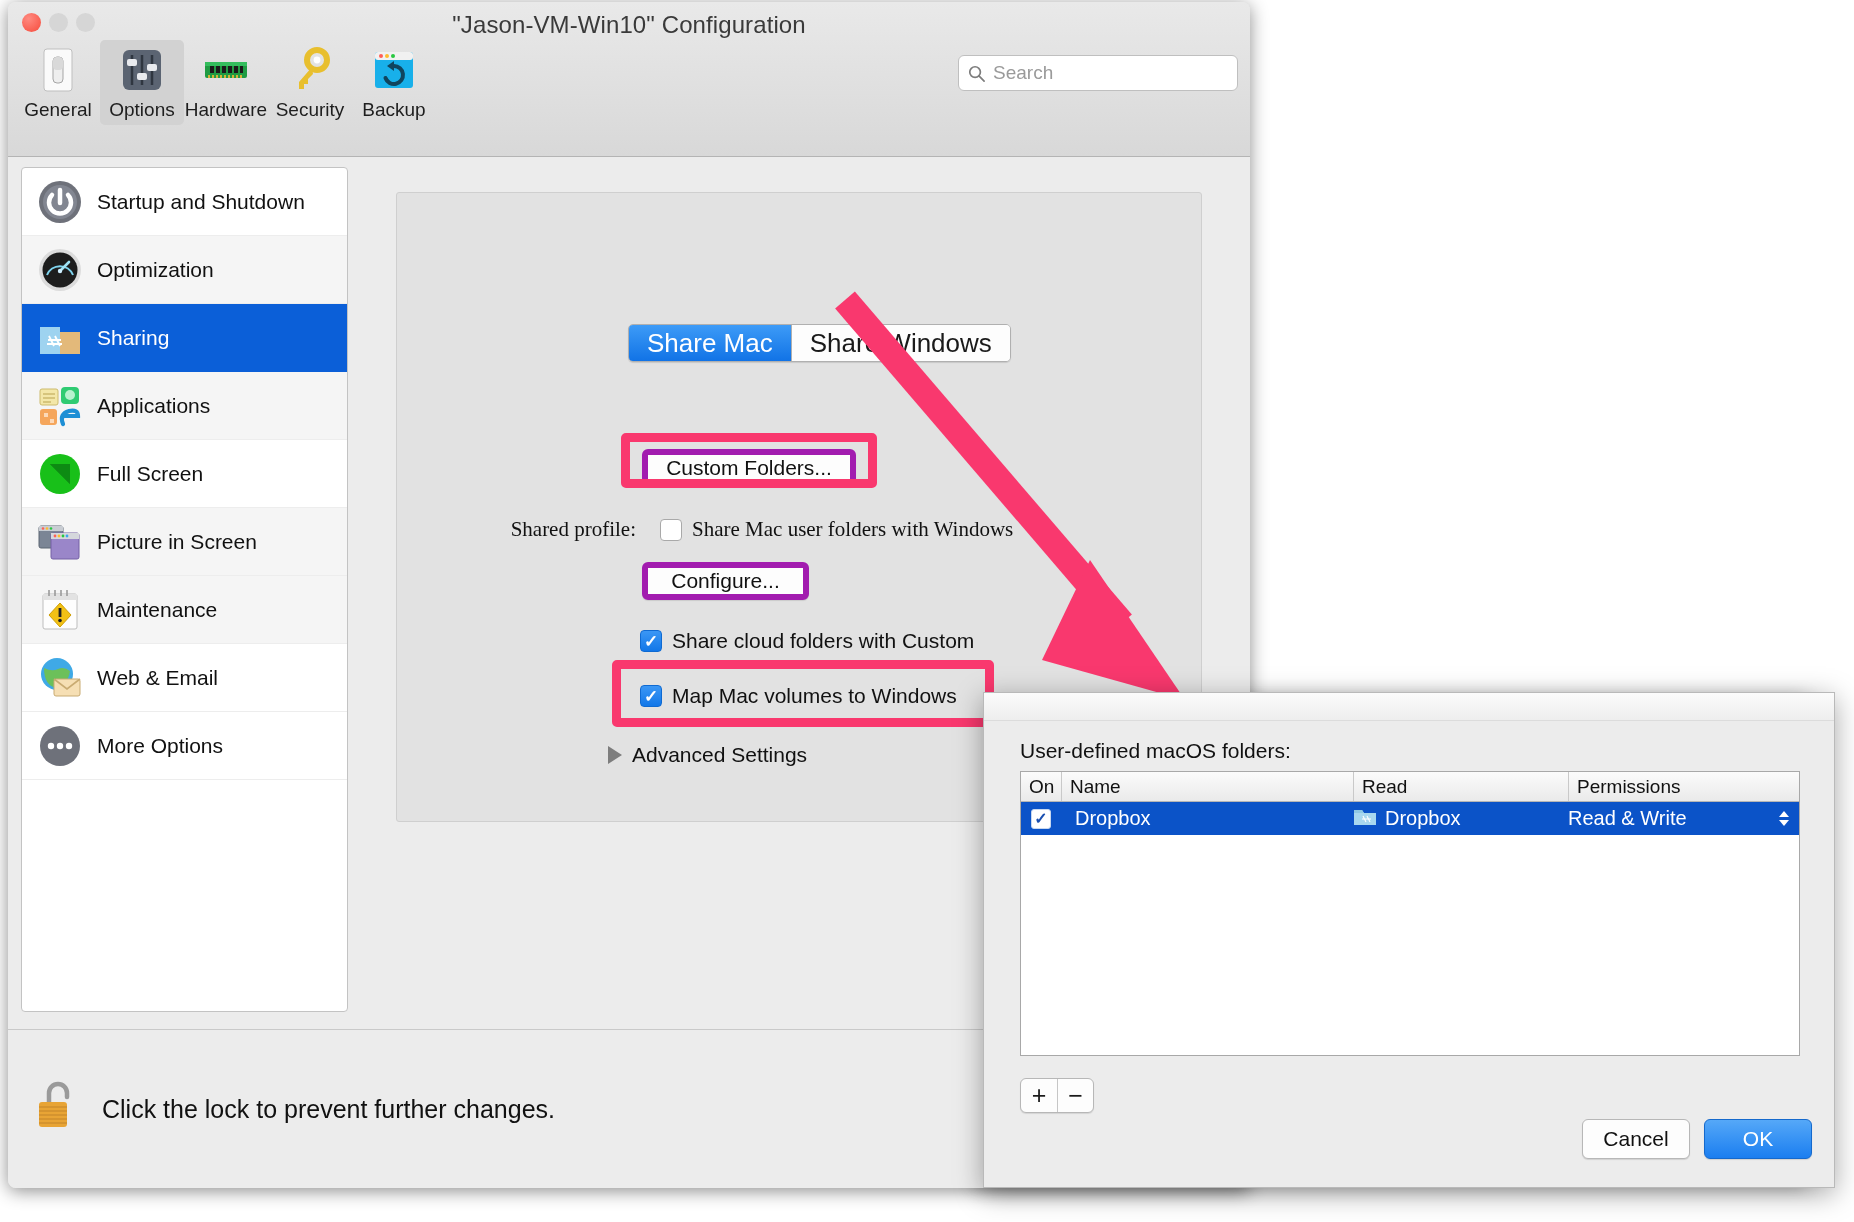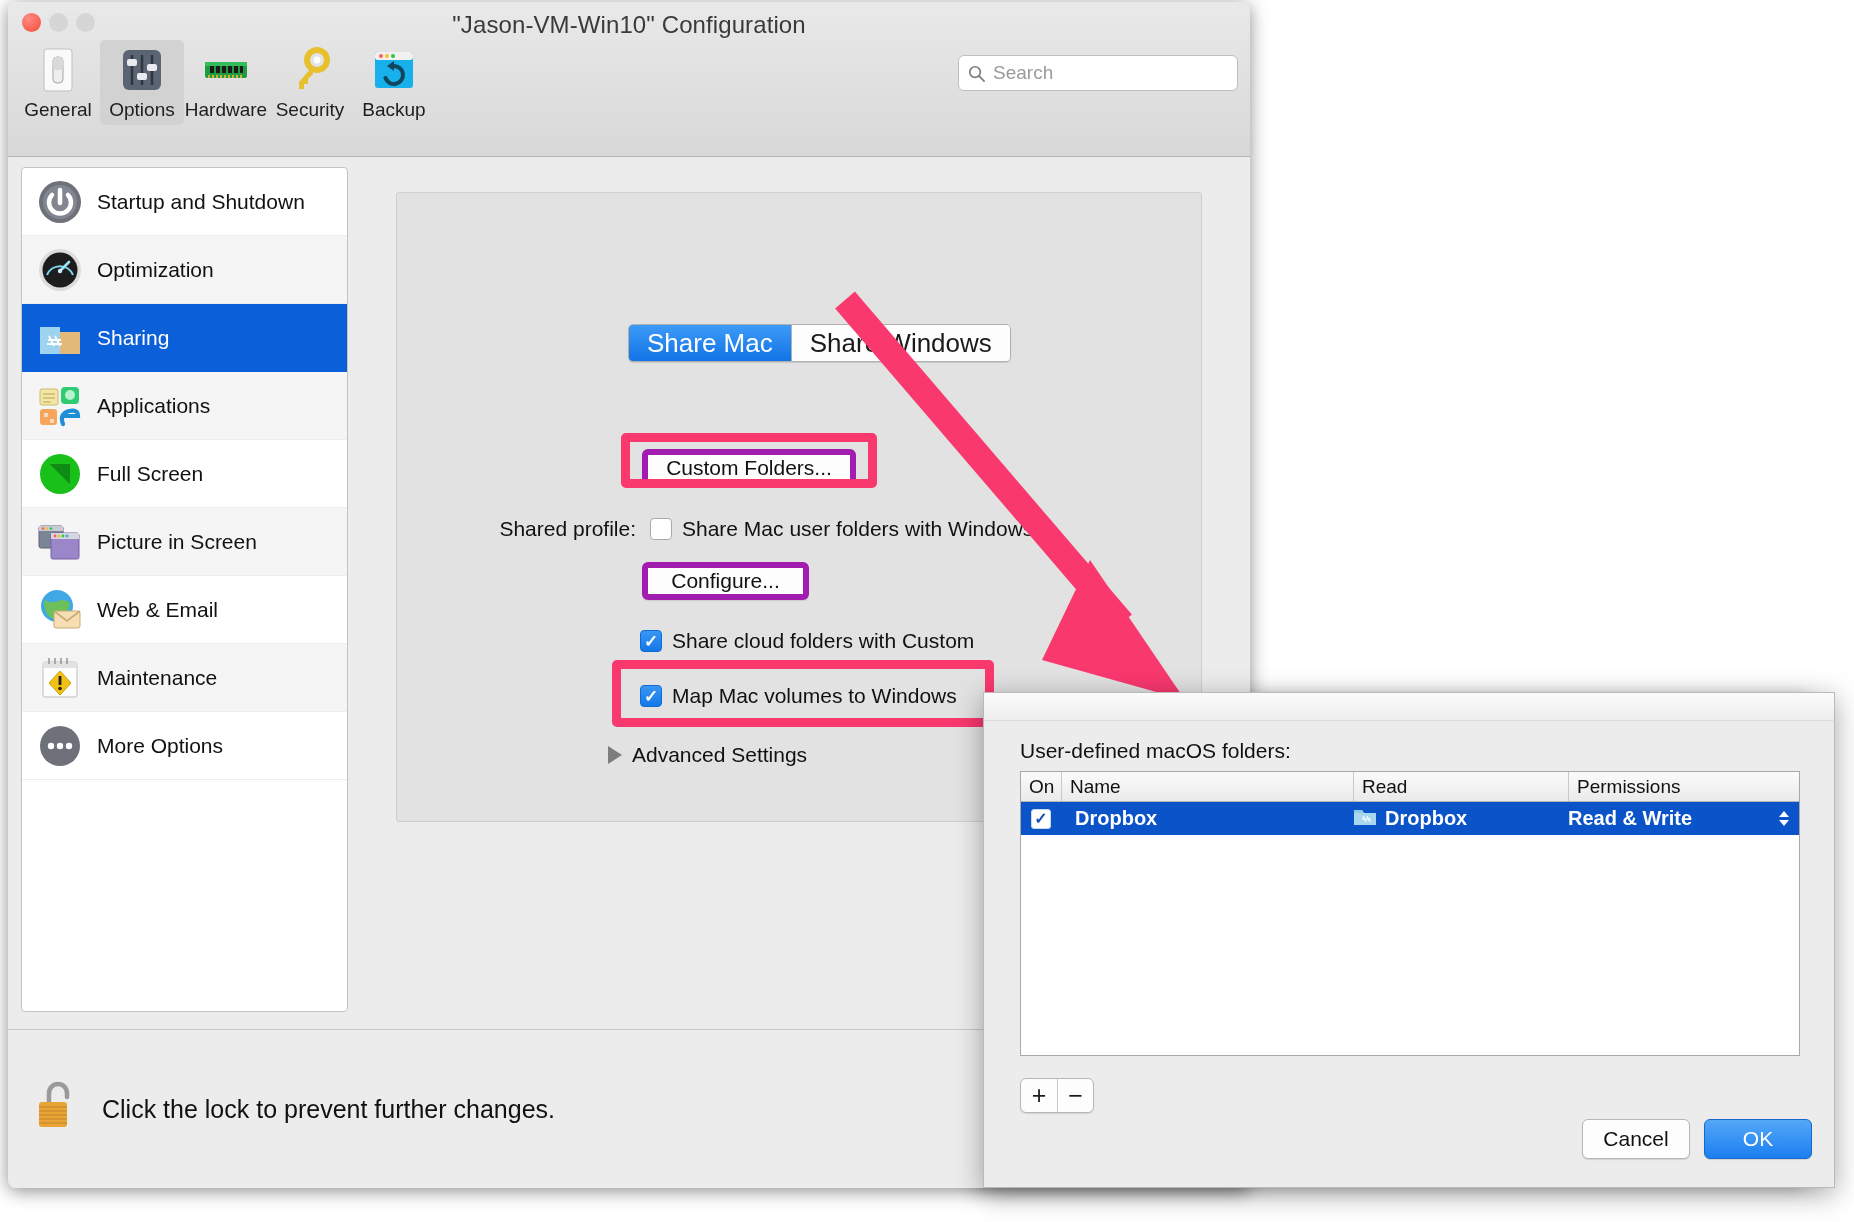--- a/index.html
+++ b/index.html
@@ -200,21 +200,21 @@
   .th.name { width: 292px; }
   .th.path { width: 215px; }
   .th.perm { flex:1; }
 
   .trow { display:flex; height: 33px; align-items:center; background:#0b53c8; }
   .td { display:flex; align-items:center; height:100%; }
   .td.on { width: 40px; justify-content:center; }
   .td.name { width: 292px; padding-left: 14px; }
   .td.path { width: 215px; gap: 8px; }
   .td.perm { flex:1; padding-right: 10px; justify-content:space-between; }
-  .cell-txt { font-size: 20px; color:#fff; font-weight: bold; white-space:nowrap; }
+  .cell-txt { font-size: 20px; color:#fff; font-weight: normal; white-space:nowrap; }
   .row-cb { width: 20px; height:20px; border-radius:3px; background:#fff; border:1px solid #c8d8f0;
     display:flex; align-items:center; justify-content:center; }
   .row-cb:after { content:"✓"; color:#1a4fb0; font-size:16px; font-weight:bold; line-height:1; }
   .mini-stepper { display:flex; flex-direction:column; gap:3px; }
   .mini-stepper i { display:block; width:0;height:0; }
   .mini-stepper i.up { border-left:5px solid transparent;border-right:5px solid transparent;border-bottom:6px solid #fff;}
   .mini-stepper i.dn { border-left:5px solid transparent;border-right:5px solid transparent;border-top:6px solid #fff;}
 
   #pm-group { position:absolute; left: 36px; top: 385px; display:flex;
     border:1px solid #b7b7b7; border-radius:6px; overflow:hidden; background:#fdfdfd;
@@ -451,32 +451,20 @@
             <rect x="14" y="14" width="28" height="6" fill="#d5d7dc"></rect>
             <circle cx="18" cy="17" r="1.4" fill="#ff5f57"></circle>
               <circle cx="22" cy="17" r="1.4" fill="#febc2e"></circle>
               <circle cx="26" cy="17" r="1.4" fill="#28c840"></circle>
               <circle cx="30" cy="17" r="1.4" fill="#3ba7ea"></circle>
           </svg>
         </span>
         <span class="side-label">Picture in Screen</span>
       </div>
 
-      <div class="side-item">
-        <span class="side-icon">
-          <svg viewBox="0 0 46 46" width="46" height="46">
-            <circle cx="20" cy="19" r="16" fill="#3fa9e6"></circle>
-            <path d="M7 13 q8 4 14 1 q6 -3 12 2 q-2 14 -14 17 q-12 -3 -12 -20" fill="#6cc05a"></path>
-            <rect x="17" y="24" width="26" height="17" rx="2" fill="#f6dfb4" stroke="#c9ab72"></rect>
-            <path d="M17 24 L30 34 L43 24" fill="none" stroke="#c9ab72" stroke-width="1.6"></path>
-          </svg>
-        </span>
-        <span class="side-label">Web &amp; Email</span>
-      </div>
-
       <div class="side-item alt">
         <span class="side-icon">
           <svg viewBox="0 0 46 46" width="46" height="46">
             <rect x="6" y="7" width="34" height="35" rx="2" fill="#fdfdfd" stroke="#bdbdbd"></rect>
             <rect x="6" y="7" width="34" height="6" fill="#e2e2e2"></rect>
             <g stroke="#9a9a9a" stroke-width="1.6" fill="none">
               <path d="M12 3 v6"></path>
                 <path d="M18 3 v6"></path>
                 <path d="M24 3 v6"></path>
                 <path d="M30 3 v6"></path>
@@ -485,41 +473,53 @@
             <rect x="21.6" y="21" width="2.8" height="9" fill="#222"></rect>
             <circle cx="23" cy="33.5" r="1.8" fill="#222"></circle>
           </svg>
         </span>
         <span class="side-label">Maintenance</span>
       </div>
 
       <div class="side-item">
         <span class="side-icon">
           <svg viewBox="0 0 46 46" width="46" height="46">
+            <circle cx="20" cy="19" r="16" fill="#3fa9e6"></circle>
+            <path d="M7 13 q8 4 14 1 q6 -3 12 2 q-2 14 -14 17 q-12 -3 -12 -20" fill="#6cc05a"></path>
+            <rect x="17" y="24" width="26" height="17" rx="2" fill="#f6dfb4" stroke="#c9ab72"></rect>
+            <path d="M17 24 L30 34 L43 24" fill="none" stroke="#c9ab72" stroke-width="1.6"></path>
+          </svg>
+        </span>
+        <span class="side-label">Web &amp; Email</span>
+      </div>
+
+      <div class="side-item">
+        <span class="side-icon">
+          <svg viewBox="0 0 46 46" width="46" height="46">
             <circle cx="23" cy="23" r="20" fill="#6e717a"></circle>
             <circle cx="14" cy="23" r="3.2" fill="#fff"></circle>
               <circle cx="23" cy="23" r="3.2" fill="#fff"></circle>
               <circle cx="32" cy="23" r="3.2" fill="#fff"></circle>
           </svg>
         </span>
         <span class="side-label">More Options</span>
       </div>
     </div>
 
     <div id="right-pane"></div>
 
     <div id="seg-tabs">
       <div class="seg active">Share Mac</div>
       <div class="seg">Share Windows</div>
     </div>
 
 
     <div class="push-btn" style="position:absolute; left:634px; top:292px; width:214px;">Custom Folders...</div>
 
-    <div class="frow" style="left:470px; top:360px; gap:14px;">
+    <div class="frow" style="left:470px; top:360px; gap:24px;font-family:Liberation Serif, serif;">
       <span class="flabel" style="width:158px;">Shared profile:</span>
       <div class="cbrow">
         <span class="cb"></span>
         <span class="cbtext">Share Mac user folders with Windows</span>
       </div>
     </div>
 
     <div class="push-btn" style="position:absolute; left:634px; top:405px; width:167px;">Configure...</div>
 
     <div class="cbrow" style="position:absolute; left:632px; top:472px;">

